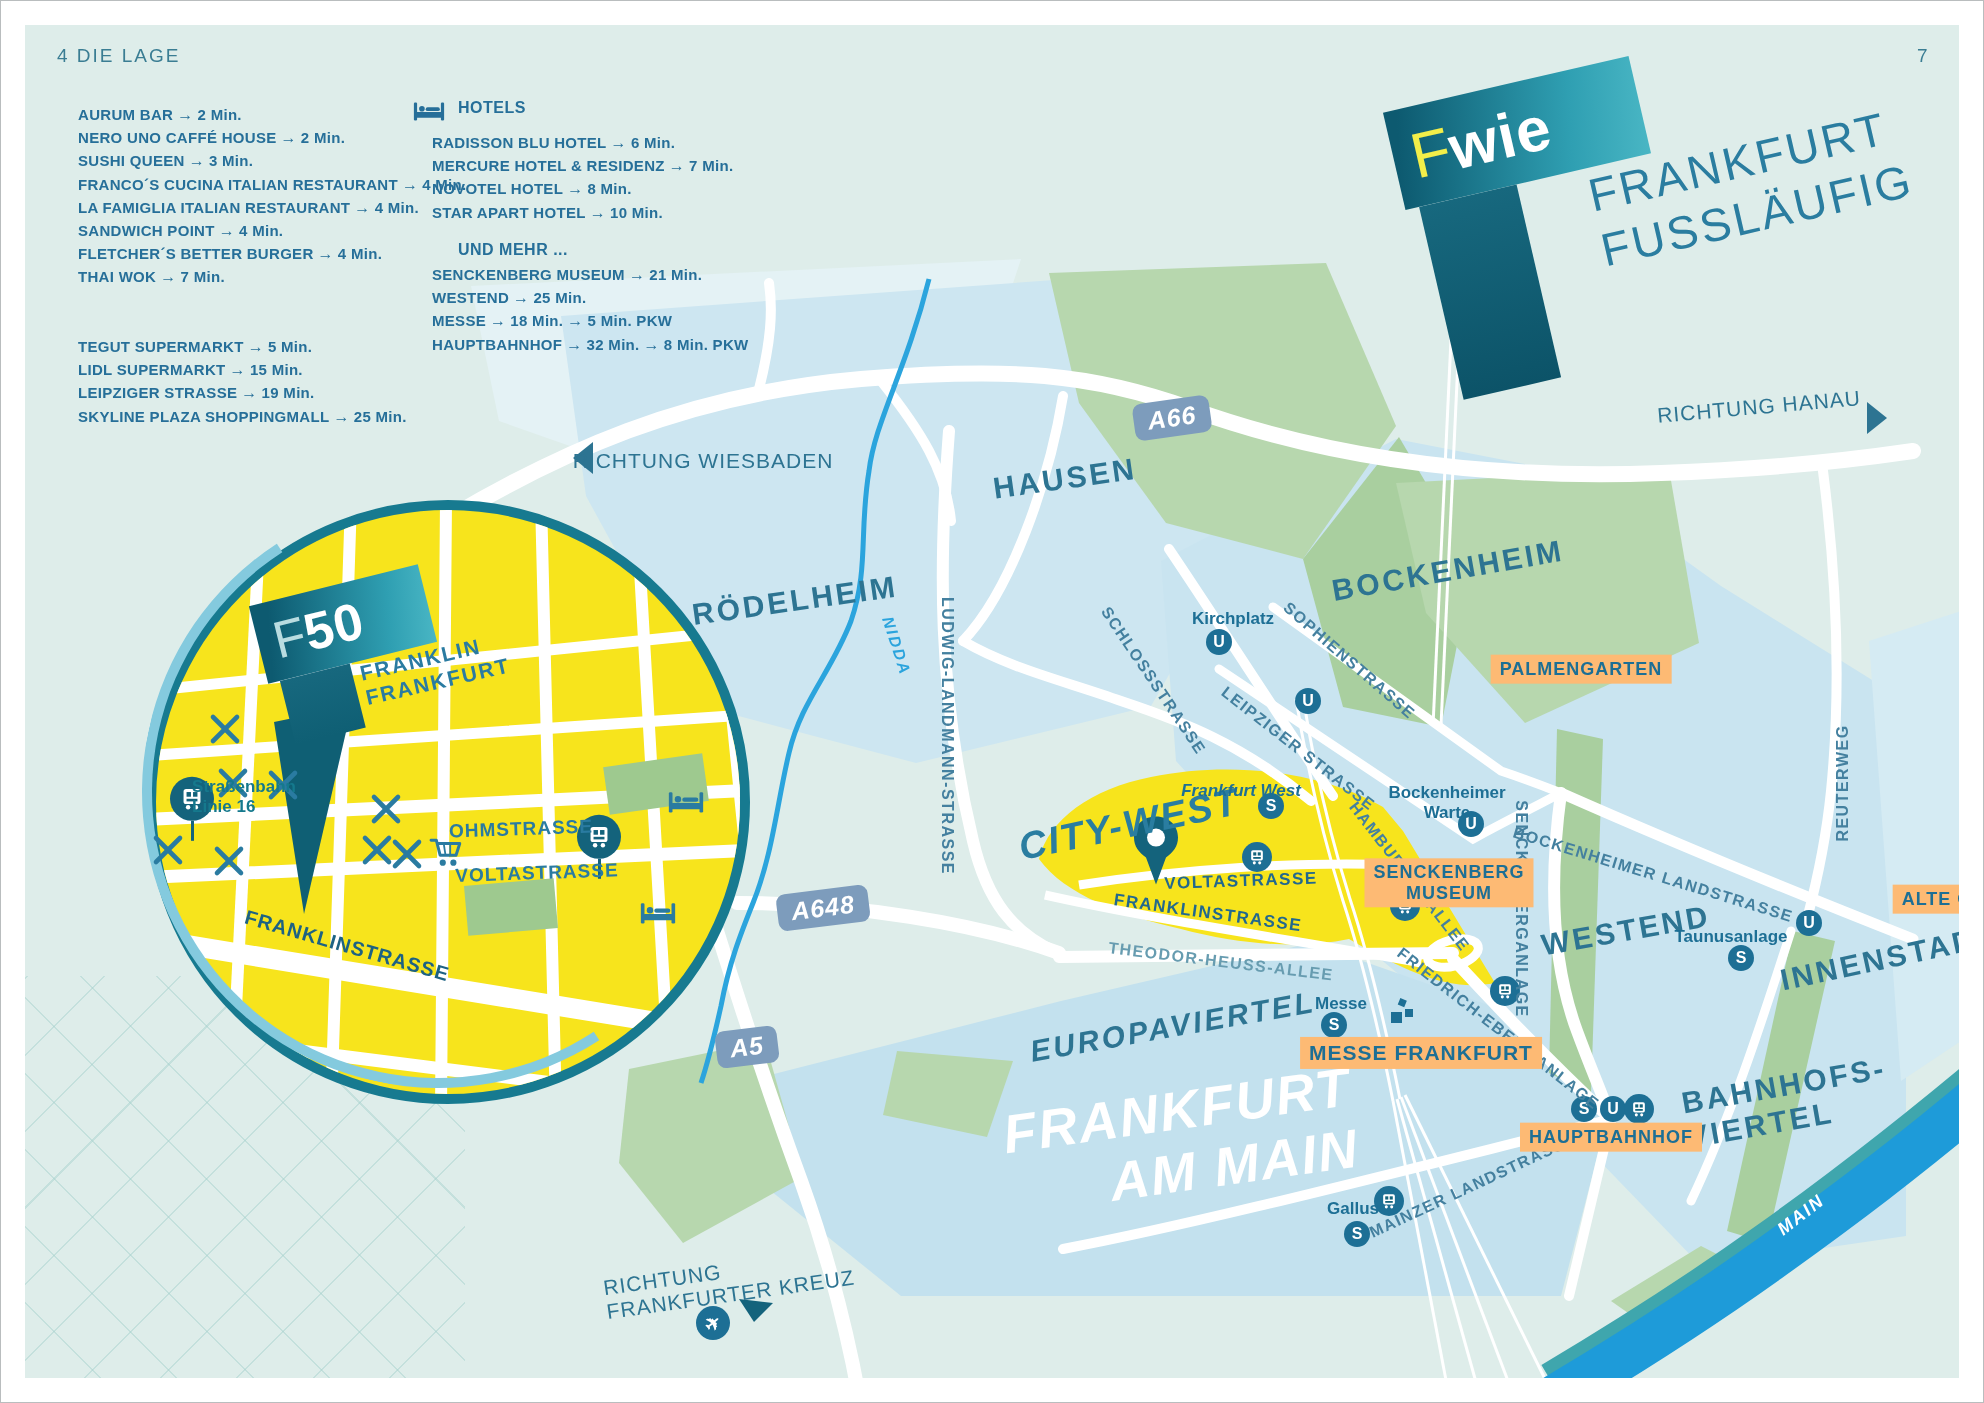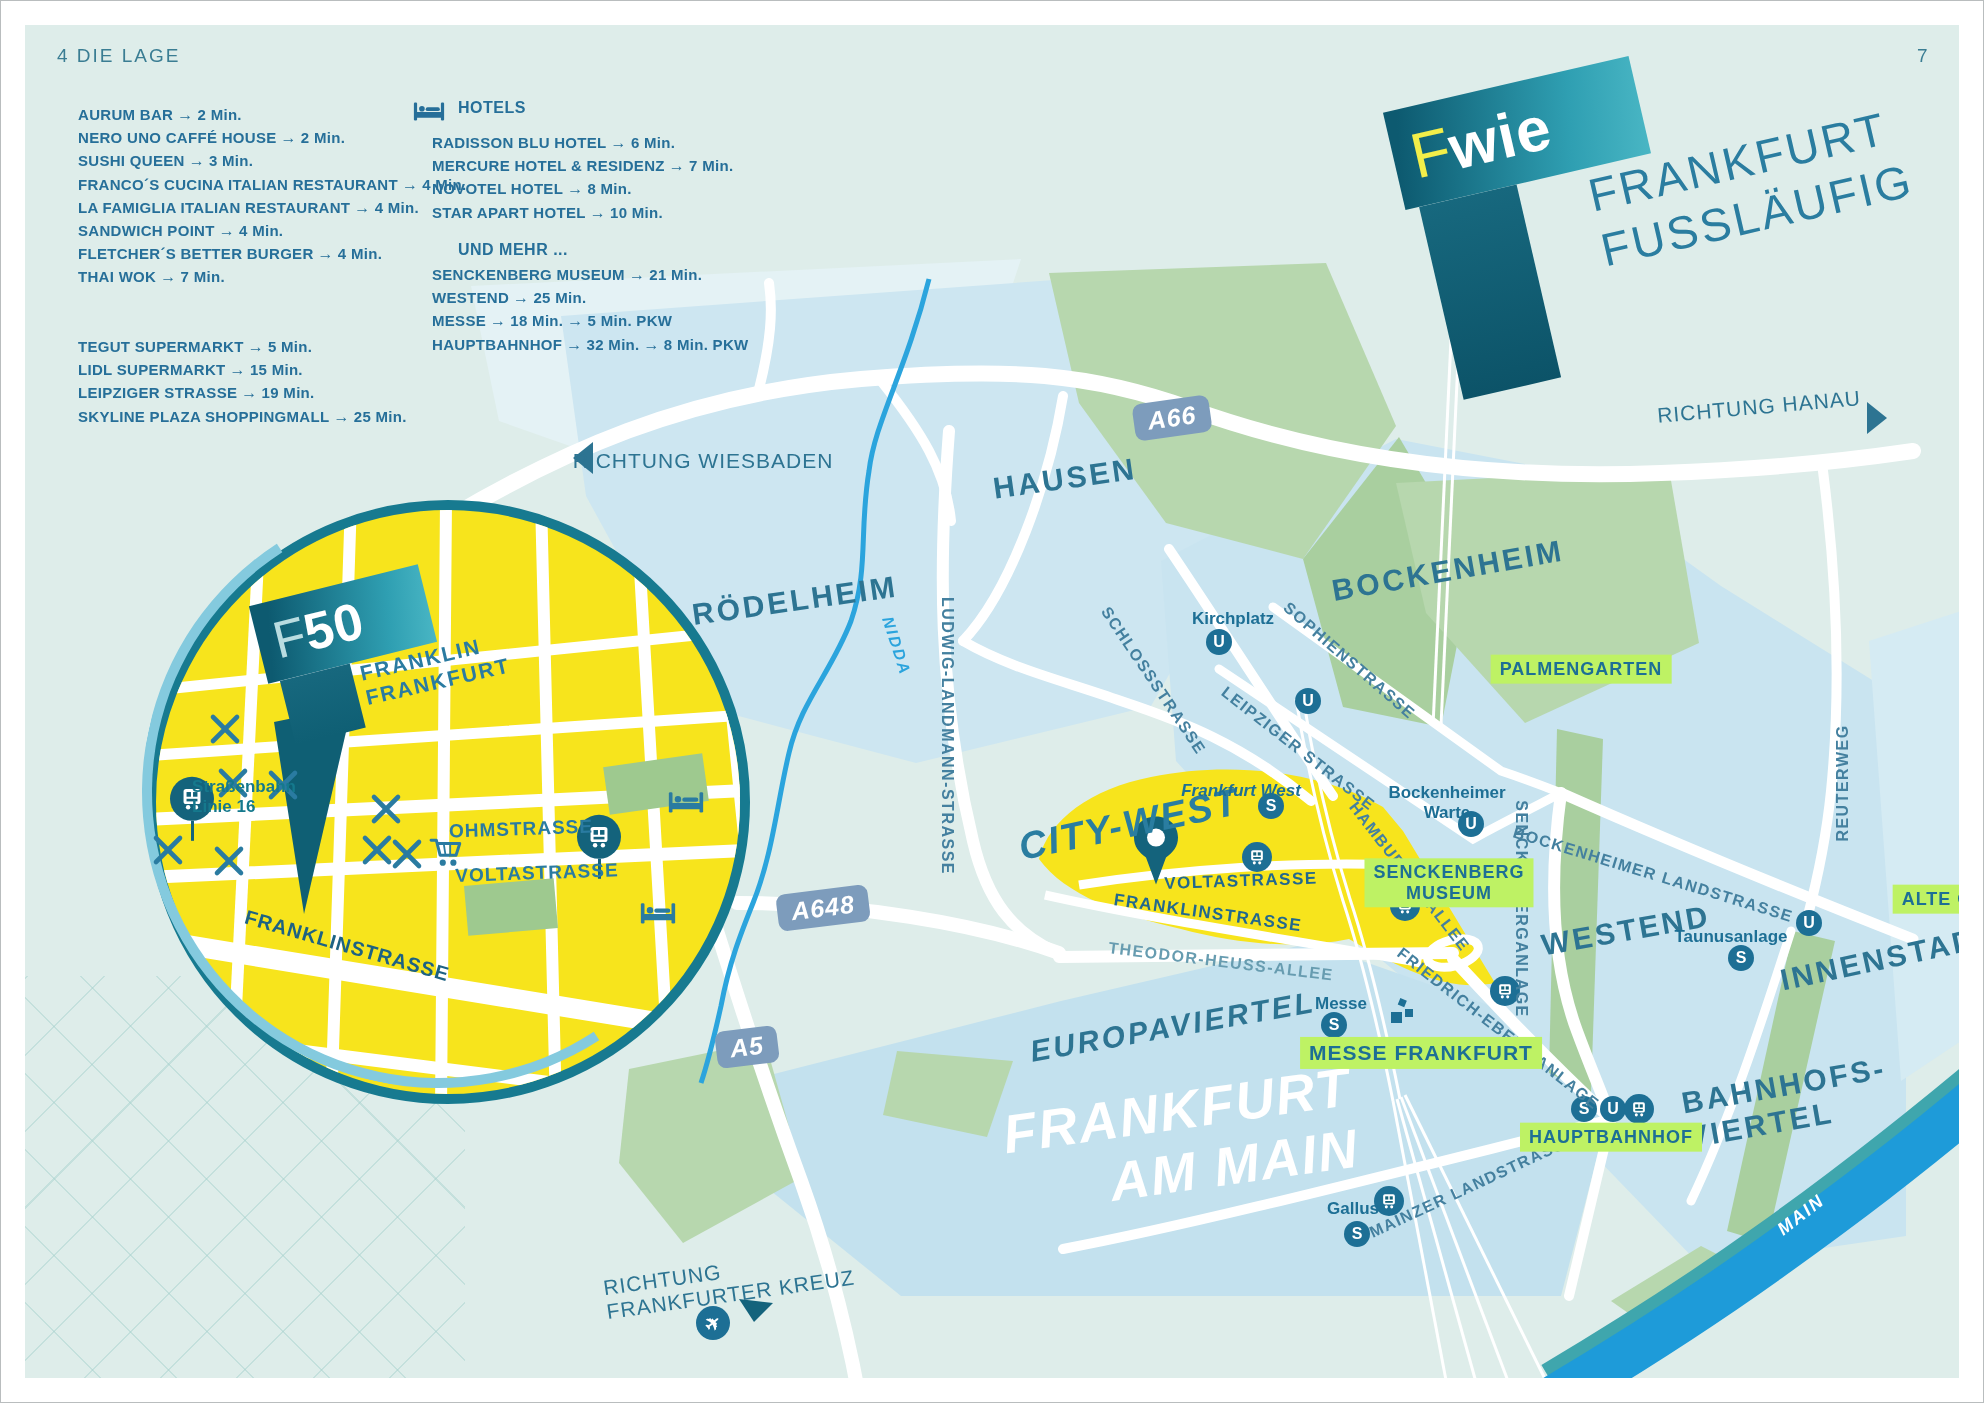--- a/index.html
+++ b/index.html
@@ -27,21 +27,21 @@
   #labels{position:absolute;inset:0;z-index:9;pointer-events:none;}
   .mlabel{position:absolute;white-space:nowrap;line-height:1.15;}
   .district{color:#2d7492;font-weight:800;font-size:30px;letter-spacing:3px;}
   .italic{font-style:italic;}
   .citywest{color:#2a7da0;font-style:italic;font-weight:800;font-size:38px;letter-spacing:2px;}
   .bigcity{color:#fff;font-style:italic;font-weight:800;font-size:54px;letter-spacing:2px;text-align:right;}
   .street{color:#44809f;font-weight:600;font-size:16px;letter-spacing:1.5px;}
   .street.light{color:#679cb0;}
   .street.strong{color:#22688e;font-weight:700;font-size:17px;}
   .stn{color:#1d6f95;font-weight:700;font-size:17px;text-align:center;}
-  .boxlabel{background:#bef264;color:#1d6f95;font-weight:800;font-size:18px;letter-spacing:1px;padding:4px 9px;text-align:center;}
+  .boxlabel{background:#fdba74;color:#1d6f95;font-weight:800;font-size:18px;letter-spacing:1px;padding:4px 9px;text-align:center;}
   .boxlabel.big{font-size:21px;}
   .direction{color:#2d7492;font-weight:500;font-size:21px;letter-spacing:1px;}
   .direction.left{text-align:left;}
   .river{color:#2ba4dd;font-style:italic;font-weight:800;font-size:16px;letter-spacing:2px;}
   .mainriver{color:#fff;font-style:italic;font-weight:800;font-size:18px;letter-spacing:2px;}
   .tramlabel{color:#15798d;font-weight:700;font-size:17px;text-align:left;}
   .insetstreet{color:#2a7ba1;font-weight:700;font-size:19px;letter-spacing:1px;}
   .insetstreet.big{font-size:20px;color:#1d6283;}
   .franklinlogo{color:#2a7ba1;font-weight:600;font-size:21px;letter-spacing:2px;text-align:left;line-height:25px;}
   

